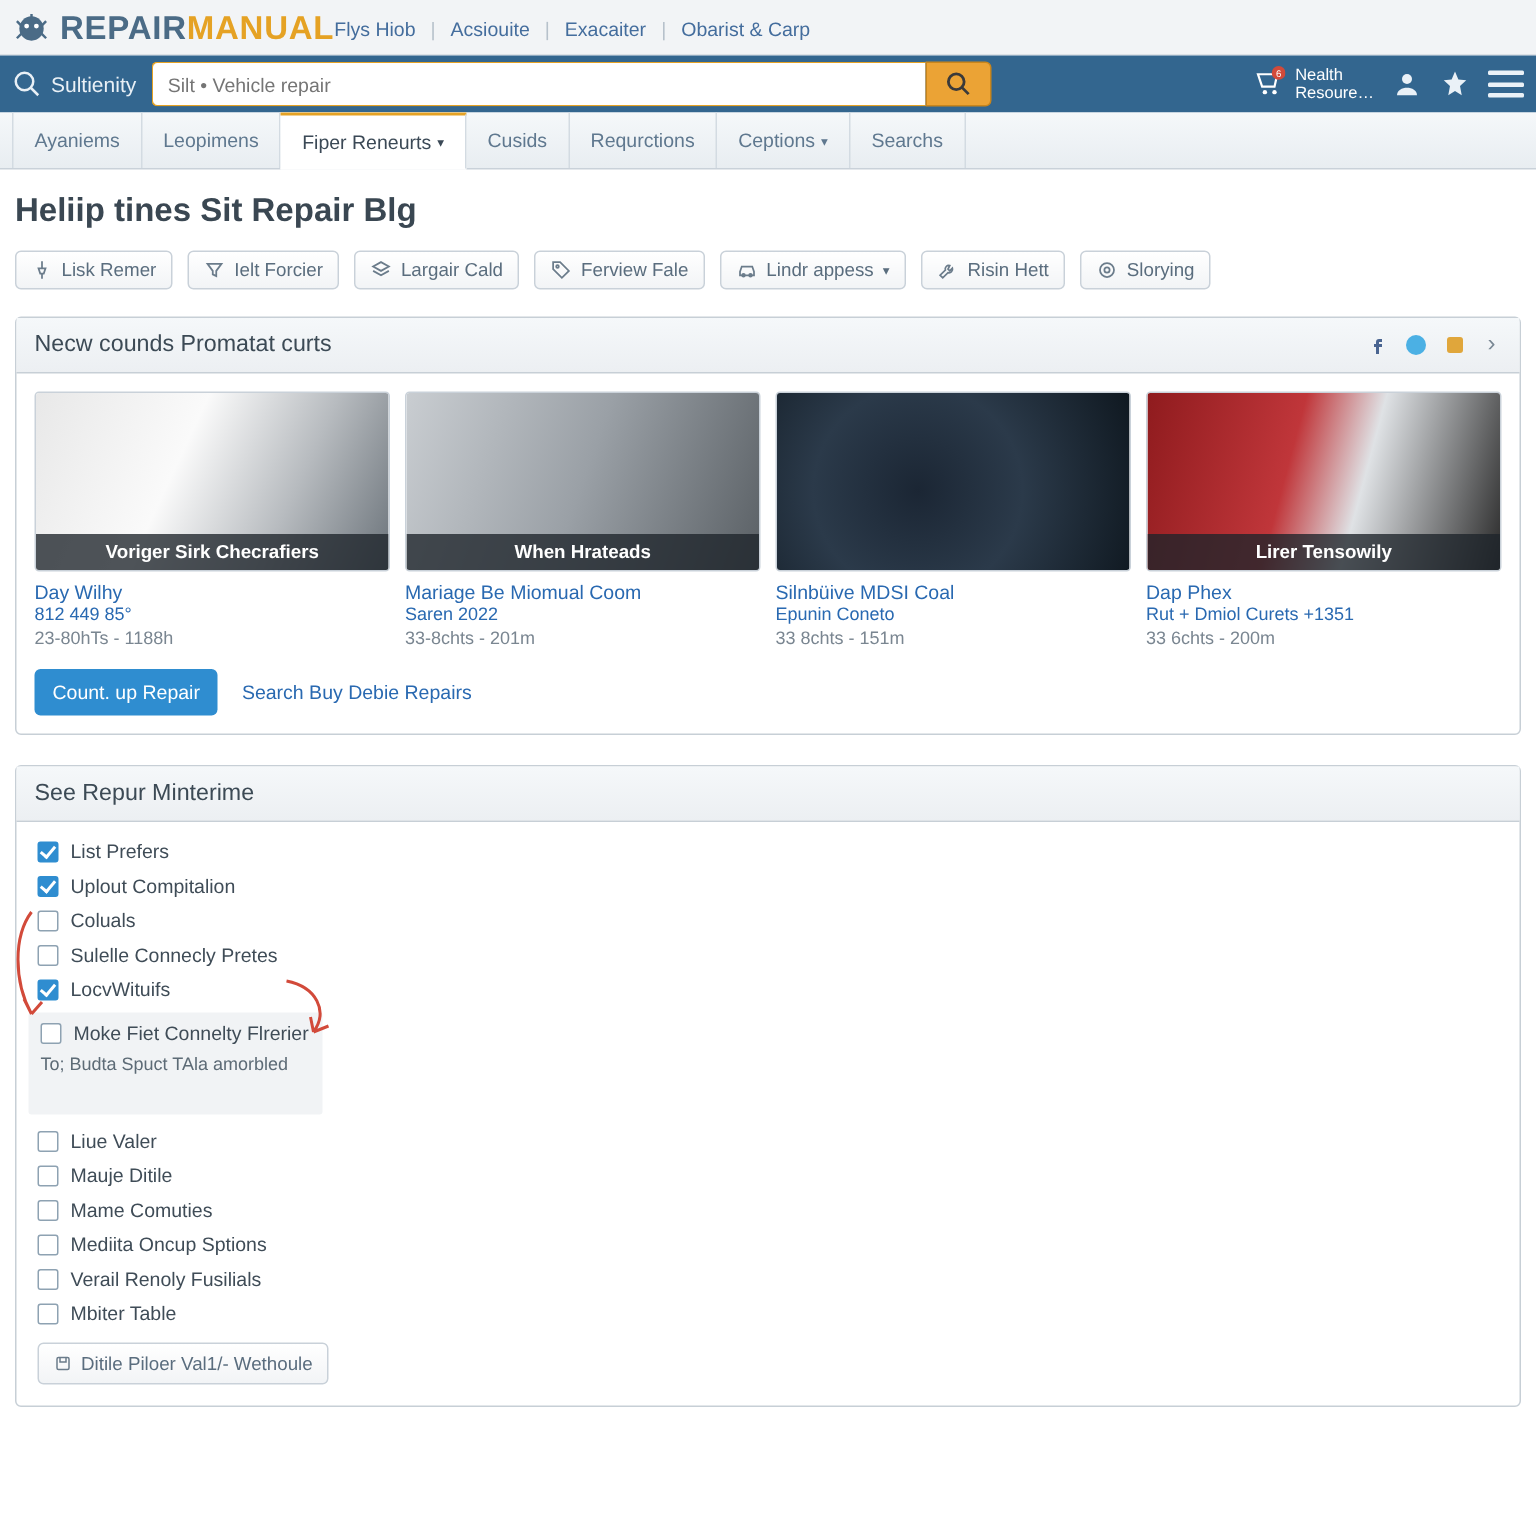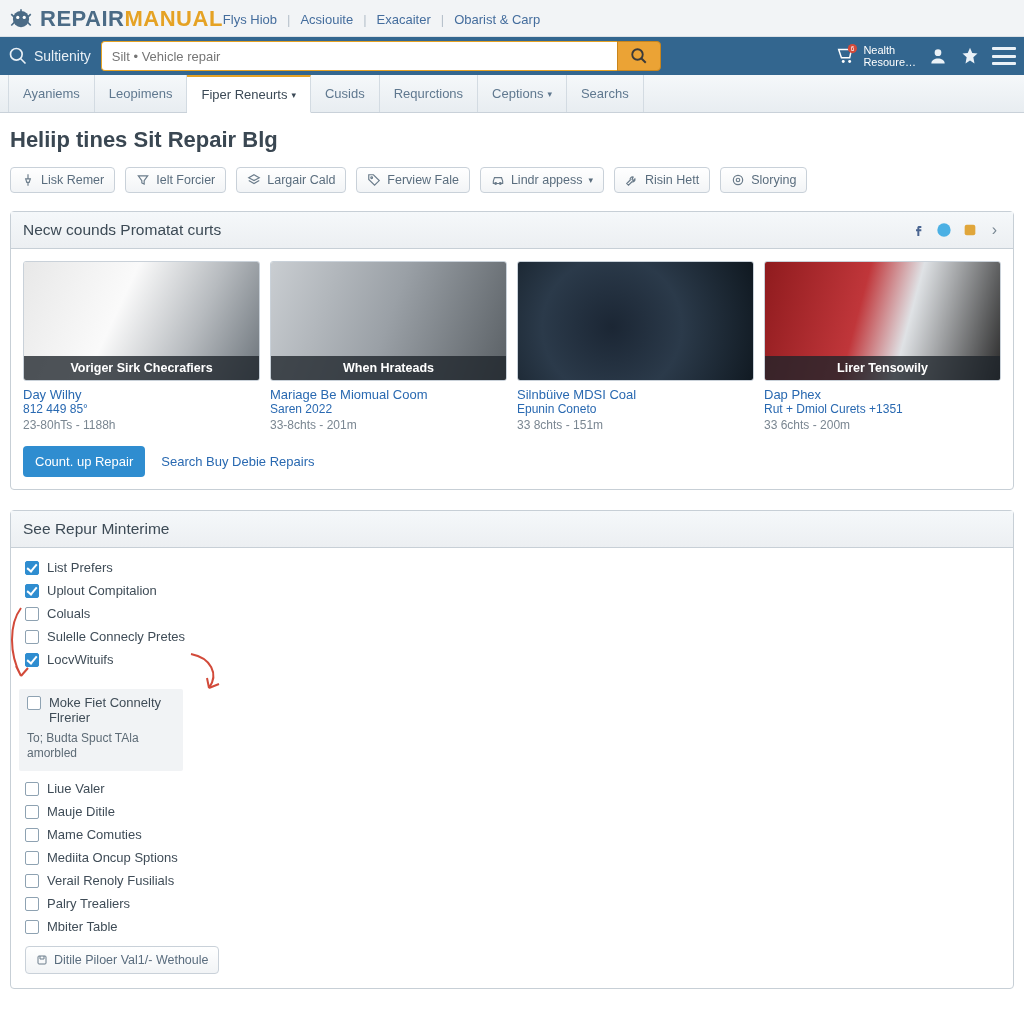--- a/index.html
+++ b/index.html
@@ -67,21 +67,21 @@
 .belowcards{ margin-top:14px; display:flex; align-items:center; gap:16px;}
 .primarybtn{ background:#2f8dd0; color:#fff; border:none; padding:8px 12px; border-radius:4px; font-size:13px; cursor:pointer;}
 .linkplain{ color:#2969b1; font-size:13px;}
 
 
 .checklist{ padding:8px 14px 14px 14px; }
 .ckrow{ display:flex; align-items:flex-start; gap:8px; padding:4px 0; font-size:13px; color:#3f4c57;}
 .ckbox{ width:14px; height:14px; border:1px solid #8ea2b2; border-radius:2px; background:#fff; flex-shrink:0; margin-top:1px; position:relative;}
 .ckbox.checked{ background:#2f8dd0; border-color:#2f8dd0; }
 .ckbox.checked::after{ content:""; position:absolute; left:3px; top:0px; width:4px; height:8px; border:solid #fff; border-width:0 2px 2px 0; transform:rotate(40deg);}
-.tiprow{ background:#f1f3f5; padding:6px 8px 10px 8px; margin:18px 0 6px -6px; width:164px; border-radius:2px;}
+.tiprow{ background:#f1f3f5; padding:6px 8px 26px 8px; margin:4px 0 6px -6px; width:196px; border-radius:2px;}
 .tiprow .tiptxt{ font-size:12px; color:#5d6b76; line-height:15px; margin-top:6px;}
 .annot{ position:absolute; pointer-events:none; }
 .btn-outflat{ display:inline-flex; align-items:center; gap:6px; padding:6px 10px; background:linear-gradient(#ffffff,#f2f4f6); border:1px solid #c9d1d9; border-radius:4px; color:#5a6d7e; font-size:12.5px; margin-top:8px;}
 
 
 .redarrow{ stroke:#d24a3a; fill:none; stroke-width:2; }
 
 
 .bg1{background:linear-gradient(120deg,#d9c238 0%,#2d2d2d 40%,#888 55%,#b5b5b5 100%);}
 .bg2{background:linear-gradient(115deg,#e8e8e8 0%,#fafafa 40%,#b7bbbf 70%,#6c747b 100%);}
@@ -354,24 +354,20 @@
       <div class="ckrow">
           <span class="ckbox"></span>
           <span>Mediita Oncup Sptions</span>
         </div>
       <div class="ckrow">
           <span class="ckbox"></span>
           <span>Verail Renoly Fusilials</span>
         </div>
       <div class="ckrow">
           <span class="ckbox"></span>
-          <span>Palry Trealiers</span>
-        </div>
-      <div class="ckrow">
-          <span class="ckbox"></span>
           <span>Mbiter Table</span>
         </div>
 
       <button class="btn-outflat">
         <svg width="12" height="12" viewBox="0 0 24 24" fill="none" stroke="#6b7c8b" stroke-width="2">
             <rect x="4" y="4" width="16" height="16" rx="2"></rect>
             <path d="M8 4v6h8V4"></path>
           </svg>
         <span>Ditile Piloer Val1/- Wethoule</span>
       </button>

